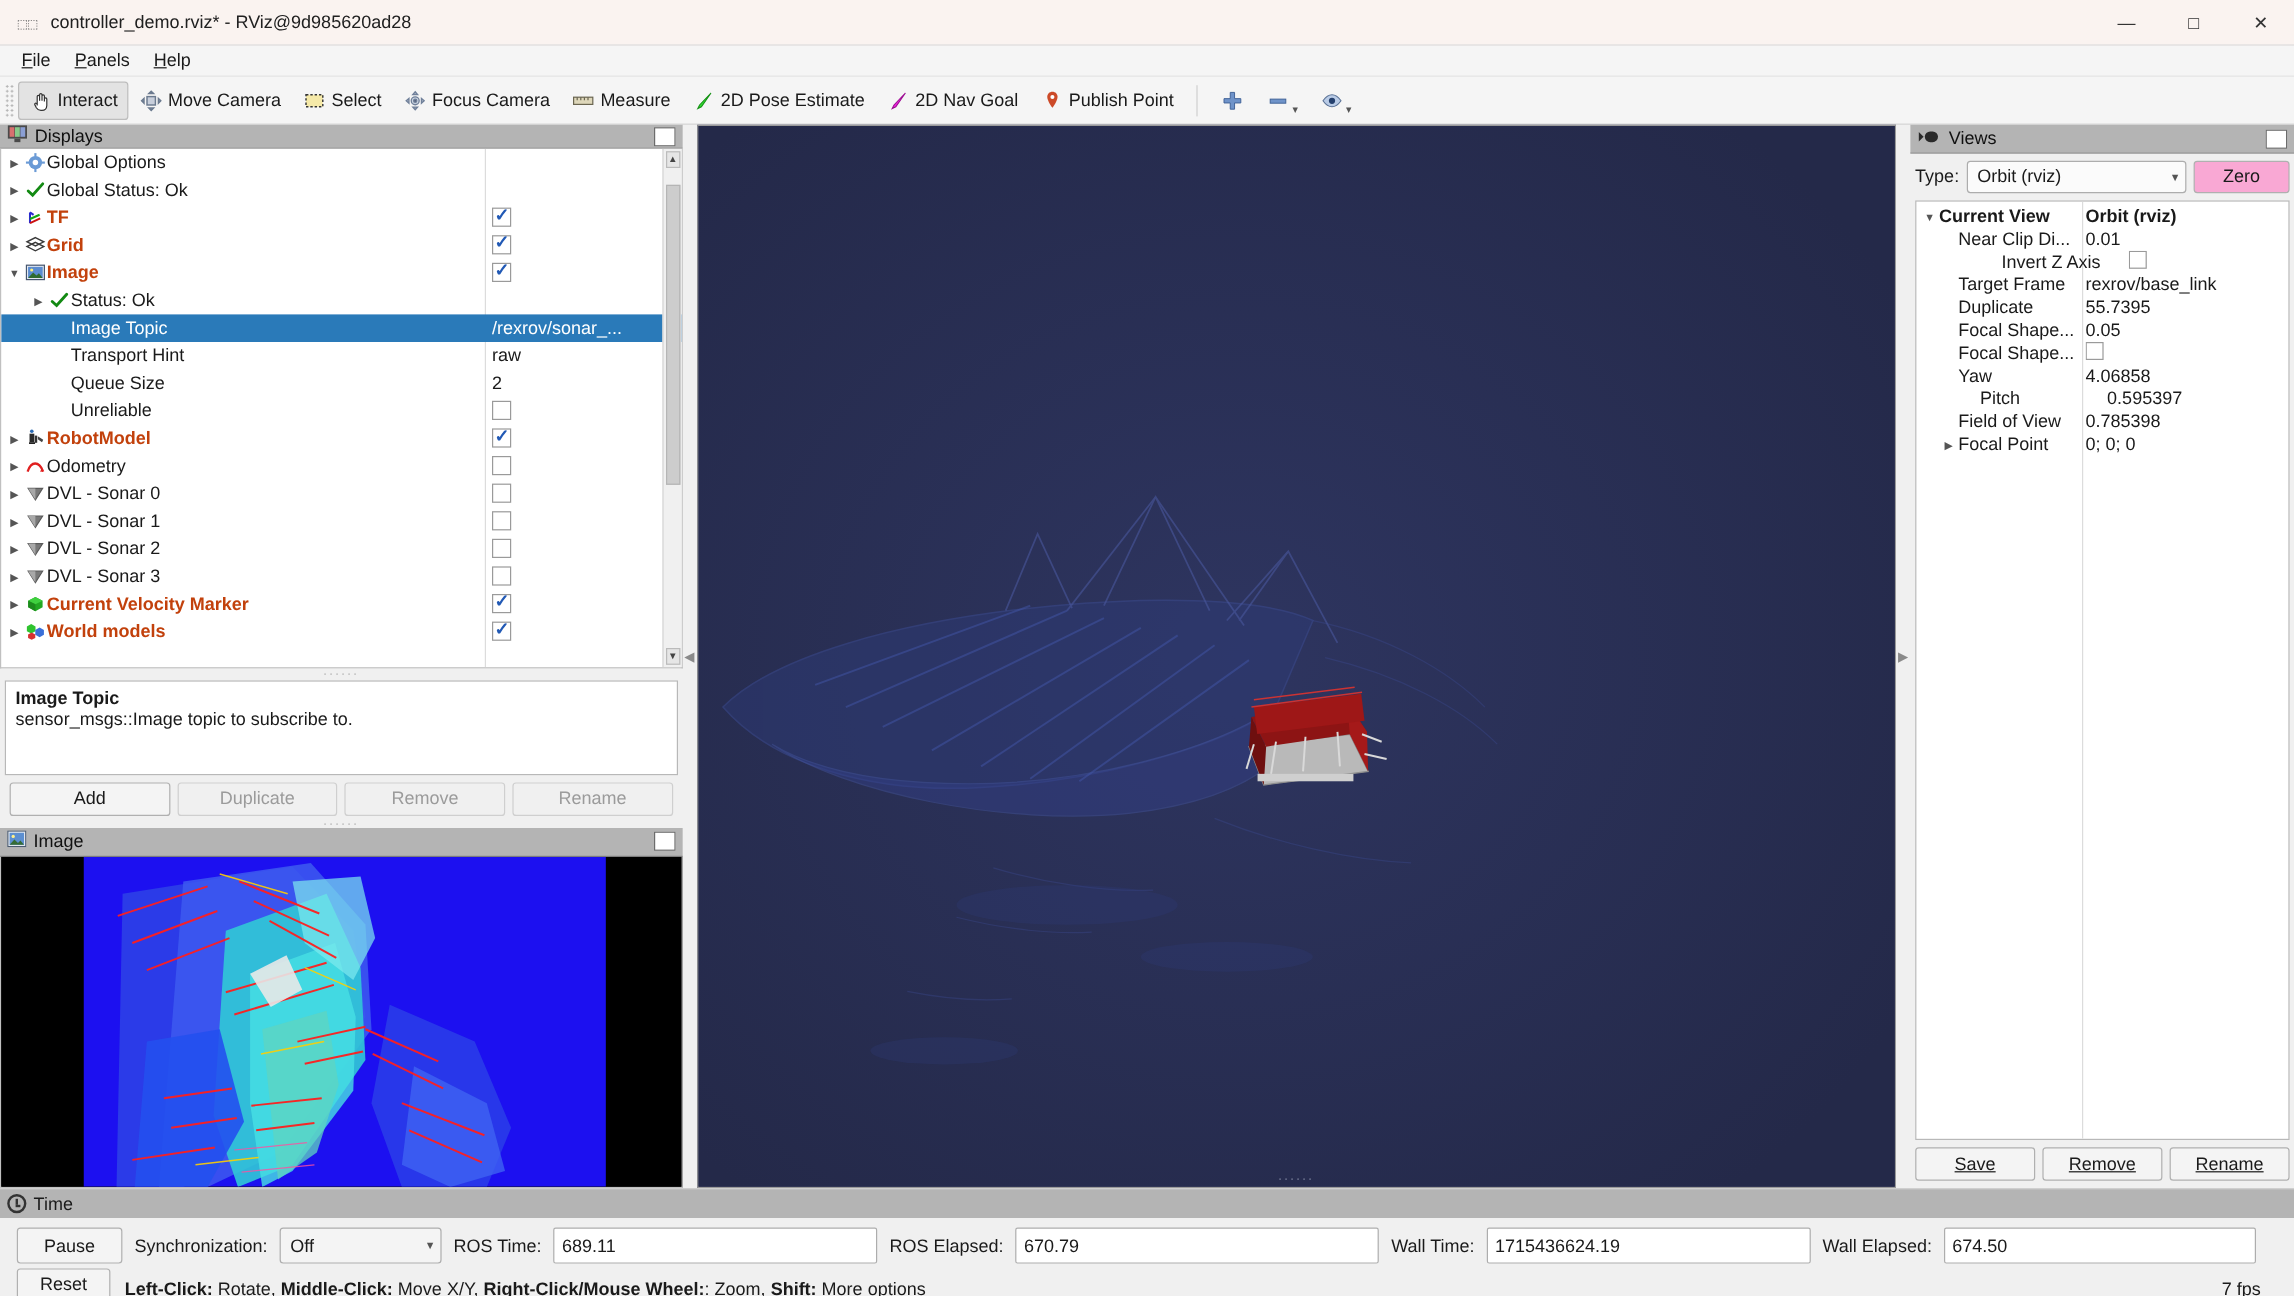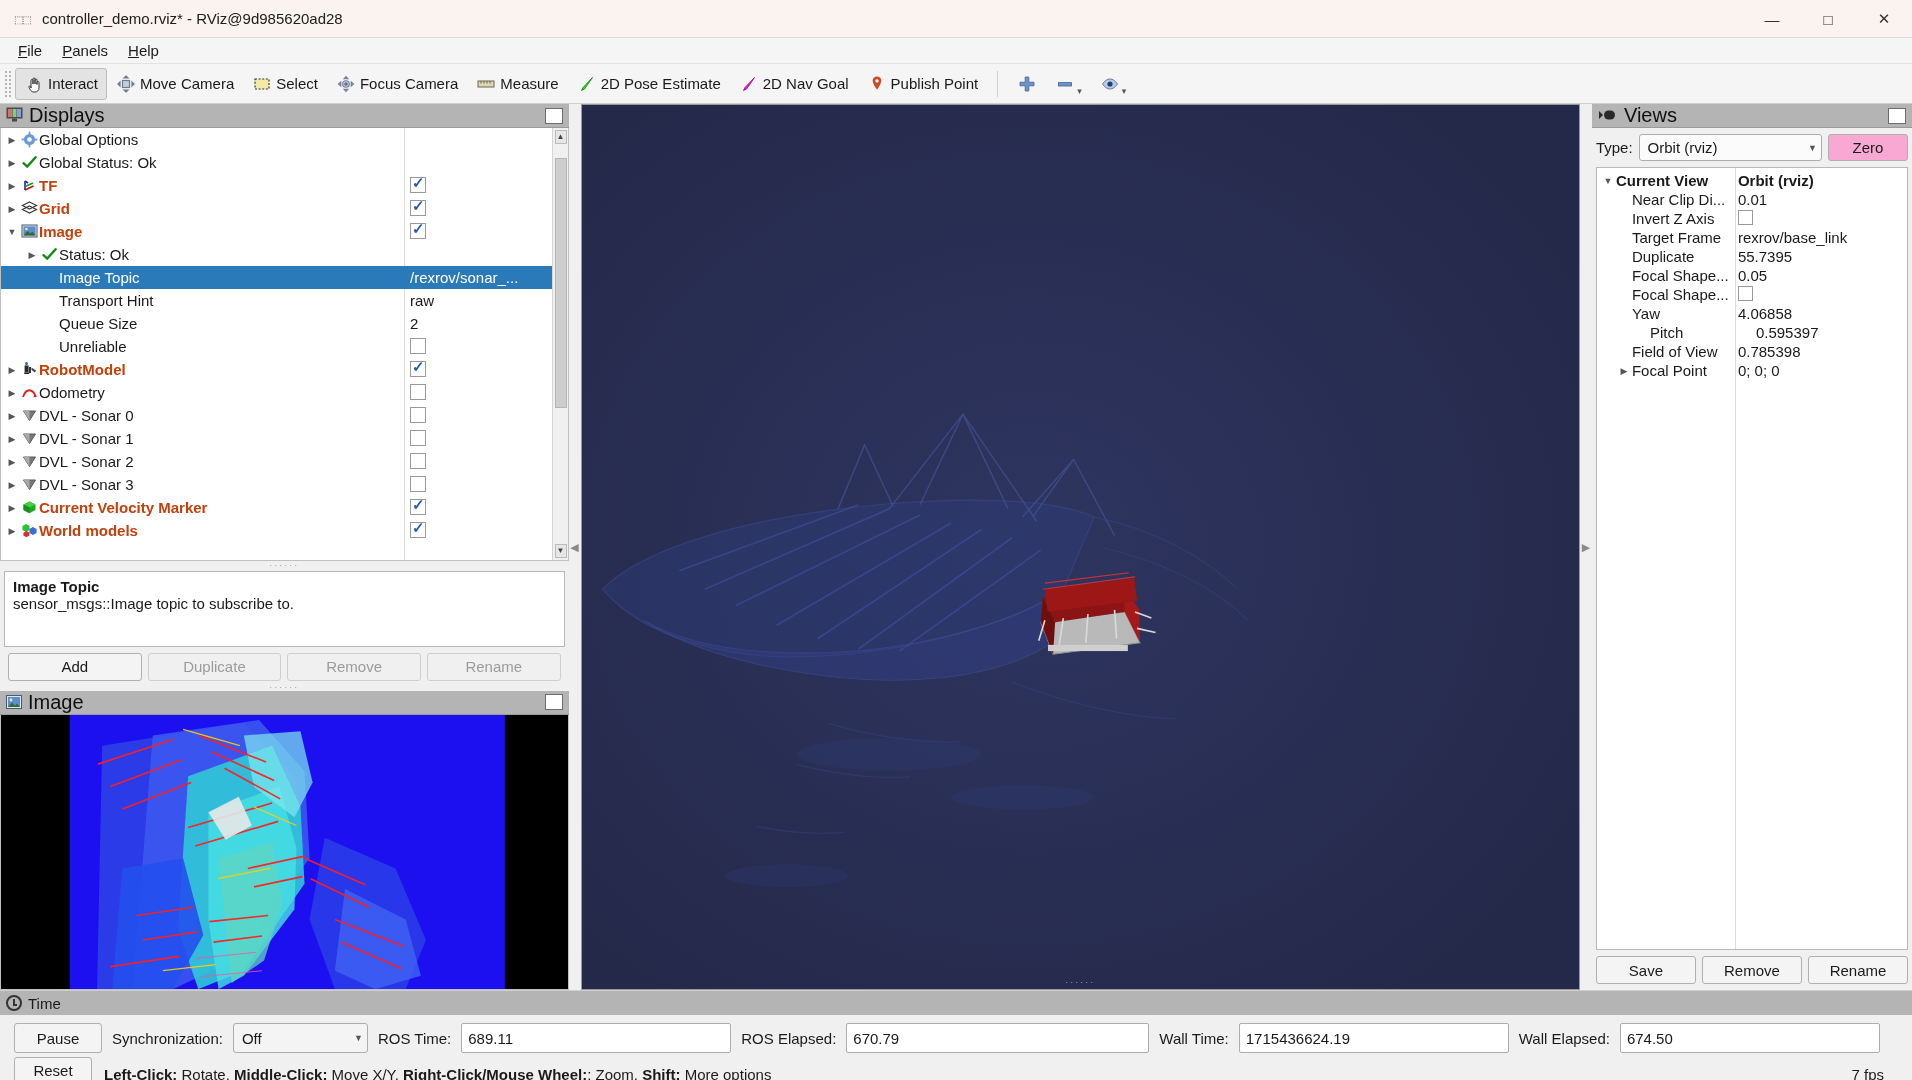--- a/index.html
+++ b/index.html
@@ -67,21 +67,21 @@
 
   
   #main { display: flex; height: 886px; width: 1912px; }
 
   
   #leftdock { width: 572px; display: flex; flex-direction: column; background: #f0f0f0; }
 
   .panel-title {
     height: 24px; background: #b4b4b4;
     display: flex; align-items: center; gap: 6px;
-    padding: 0 6px; font-size: 20px; color: #101010;
+    padding: 0 6px; font-size: 15px; color: #101010;
     border-bottom: 1px solid #9a9a9a;
   }
   .panel-title .float-box {
     margin-left: auto; width: 18px; height: 16px;
     border: 1px solid #6c6c6c; background: #fff;
   }
 
   .tree {
     background: #fff; border: 1px solid #c0c0c0; border-top: none;
     flex: 0 0 433px; position: relative; overflow: hidden;
@@ -158,21 +158,21 @@
   .zbtn { width: 80px; height: 27px; background: #f9a8d4; border: 1px solid #b0b0b0; border-radius:3px;
           display:flex; align-items:center; justify-content:center; font-size: 15px; }
   .viewtree { flex: 1 1 auto; background: #fff; border: 1px solid #b8b8b8; margin: 0 4px; overflow: hidden; position: relative; }
   .vrow { display: flex; align-items: center; height: 19px; font-size: 15px; position: relative; }
   .vrow .varrow { width: 16px; text-align: center; color: #555; font-size: 9px; flex:0 0 16px; }
   .vrow .vlbl { width: 122px; white-space: nowrap; overflow: hidden; }
   .vrow .vval { flex: 1 1 auto; white-space: nowrap; overflow: hidden; }
   .vrow.head .vlbl, .vrow.head .vval { font-weight: bold; }
   .vcolsplit { position: absolute; left: 138px; top: 0; bottom: 0; width: 1px; background: #dcdcdc; }
   .vcbx { width: 15px; height: 15px; border: 1px solid #9a9a9a; background: #fff; }
-  .viewbtns { display: flex; gap: 6px; padding: 6px 4px; }
+  .viewbtns { display: flex; gap: 6px; padding: 6px 4px; text-decoration: underline; }
   .viewbtns .dbtn { height: 28px; }
 
   
   #timepanel { height: 118px; background: #f0f0f0; border-top: 1px solid #cfcfcf; }
   .time-head { height: 24px; background: #b4b4b4; display:flex; align-items:center; gap:6px; padding:0 6px; font-size:15px;}
   .time-row { display: flex; align-items: center; gap: 10px; padding: 8px 14px 4px 14px; }
   .tbtn { width: 88px; height: 30px; background: #f4f4f4; border:1px solid #b0b0b0; border-radius:3px;
           display:flex; align-items:center; justify-content:center; font-size:15px;}
   .tlab { font-size: 15px; white-space: nowrap; }
   .tinput {
@@ -760,21 +760,21 @@
           </div>
           <div class="vrow">
             <span style="flex: 0 0 19px;"></span>
             <span class="varrow"></span>
             <span class="vlbl" style="width: 106px;">Near Clip Di...</span>
             <span class="vval">0.01</span>
           </div>
           <div class="vrow">
             <span style="flex: 0 0 19px;"></span>
             <span class="varrow"></span>
-            <span class="vlbl" style="width: 106px;">Invert Z Axis</span>
+            <span class="vlbl" style="width: 106px; margin-left: 36px;">Invert Z Axis</span>
             <span class="vval"><span class="vcbx" style="display: inline-block;"></span></span>
           </div>
           <div class="vrow">
             <span style="flex: 0 0 19px;"></span>
             <span class="varrow"></span>
             <span class="vlbl" style="width: 106px;">Target Frame</span>
             <span class="vval">rexrov/base_link</span>
           </div>
           <div class="vrow">
             <span style="flex: 0 0 19px;"></span>

